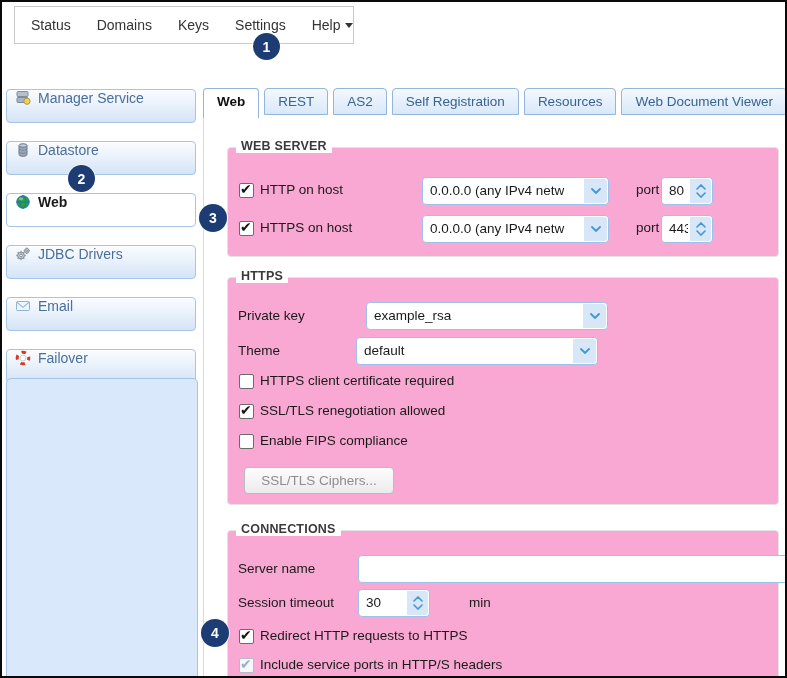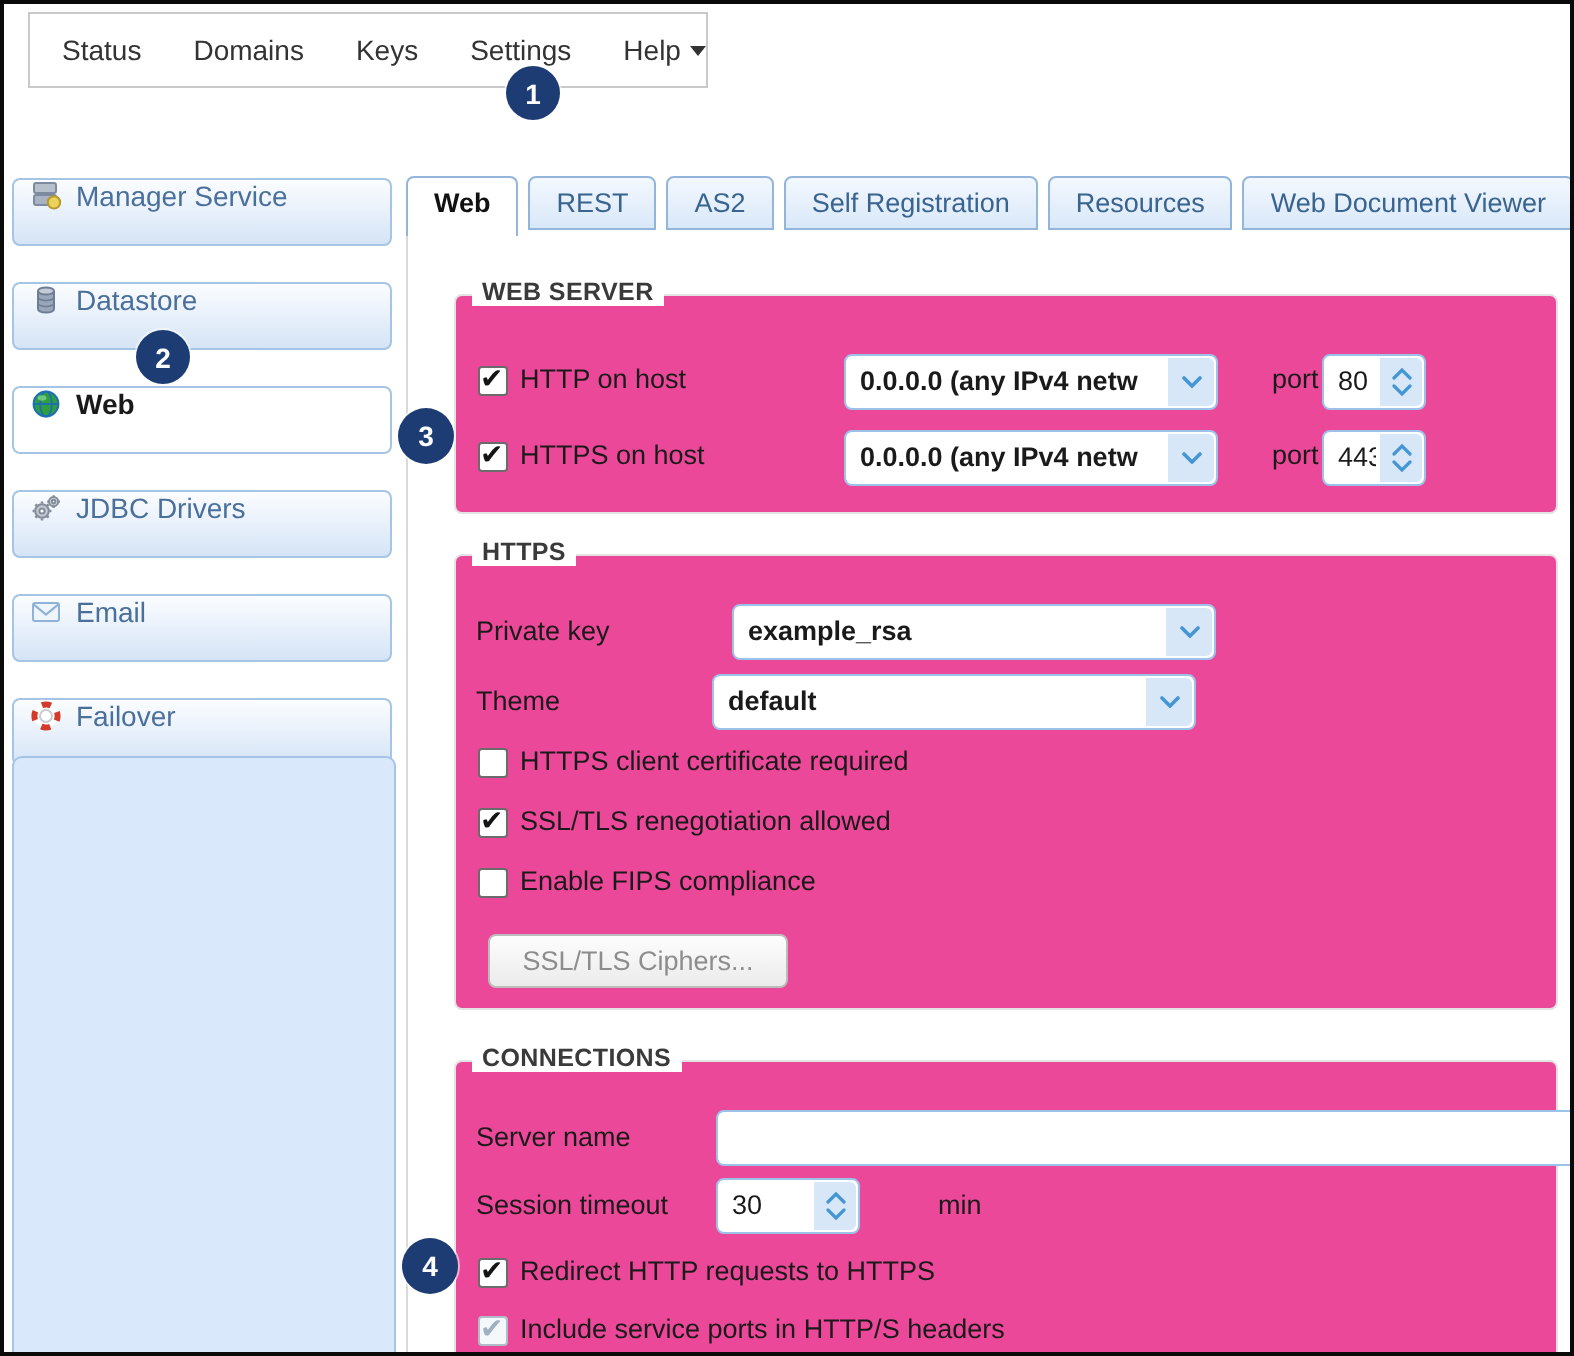--- a/index.html
+++ b/index.html
@@ -58,21 +58,21 @@
     border: 1px solid #93b5da; border-radius: 4px 4px 0 0;
     background: linear-gradient(#f3f8fe, #d9e8f9);
     font-size: 13.5px; color: #38648f; cursor: pointer; white-space: nowrap;
   }
   .tab.active {
     height: 30px; background: #fff; border-bottom: none;
     font-weight: bold; color: #111;
   }
 
   
-  .fset { position: absolute; border: 1px solid #e3e3e3; border-radius: 4px; background: #ec4899; }
+  .fset { position: absolute; border: 1px solid #e3e3e3; border-radius: 4px; background: #f9a8d4; }
   .fset-legend {
     position: absolute; top: -9px; left: 8px; background: #fff; padding: 0 5px;
     font-size: 12.5px; font-weight: bold; color: #3a3a3a; letter-spacing: .2px;
   }
   .fs-webserver   { left: 225px; top: 145px; width: 552px; height: 110px; }
   .fs-https       { left: 225px; top: 275px; width: 552px; height: 228px; }
   .fs-connections { left: 225px; top: 528px; width: 552px; height: 152px; }
 
   .flabel { position: absolute; font-size: 13.5px; color: #1a1a1a; line-height: 16px; white-space: nowrap; }
 
@@ -88,21 +88,21 @@
   .cb.disabled { border-color: #b0bcc9; background: #f5f8fb; }
   .cb.disabled.checked::after { color: #9fb0c0; }
 
   
   .sel {
     position: absolute; height: 28px; background: #fff;
     border: 1px solid #9cc2ea; border-radius: 4px; cursor: pointer;
   }
   .sel-text {
     position: absolute; left: 7px; top: 0; right: 26px; line-height: 26px;
-    font-size: 13.5px; color: #1a1a1a; overflow: hidden; white-space: nowrap; font-weight: bold;
+    font-size: 13.5px; color: #1a1a1a; overflow: hidden; white-space: nowrap;
   }
   .sel-strip {
     position: absolute; top: 1px; right: 1px; bottom: 1px; width: 23px;
     background: #d7e7f8; border-radius: 0 3px 3px 0;
     display: flex; align-items: center; justify-content: center;
   }
 
   
   .spin {
     position: absolute; height: 28px; background: #fff;

